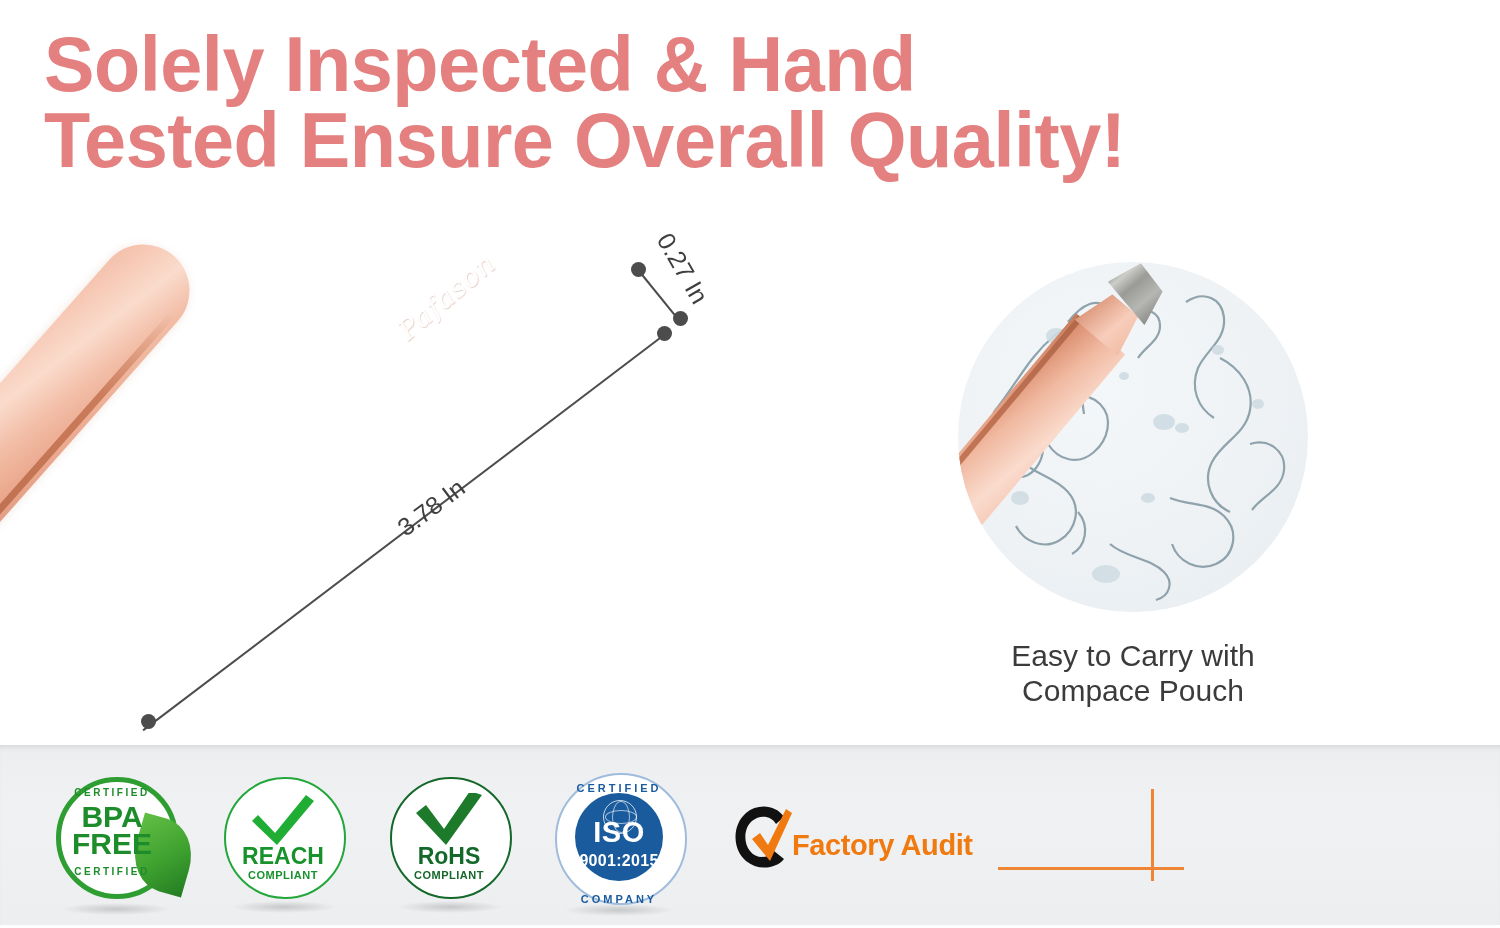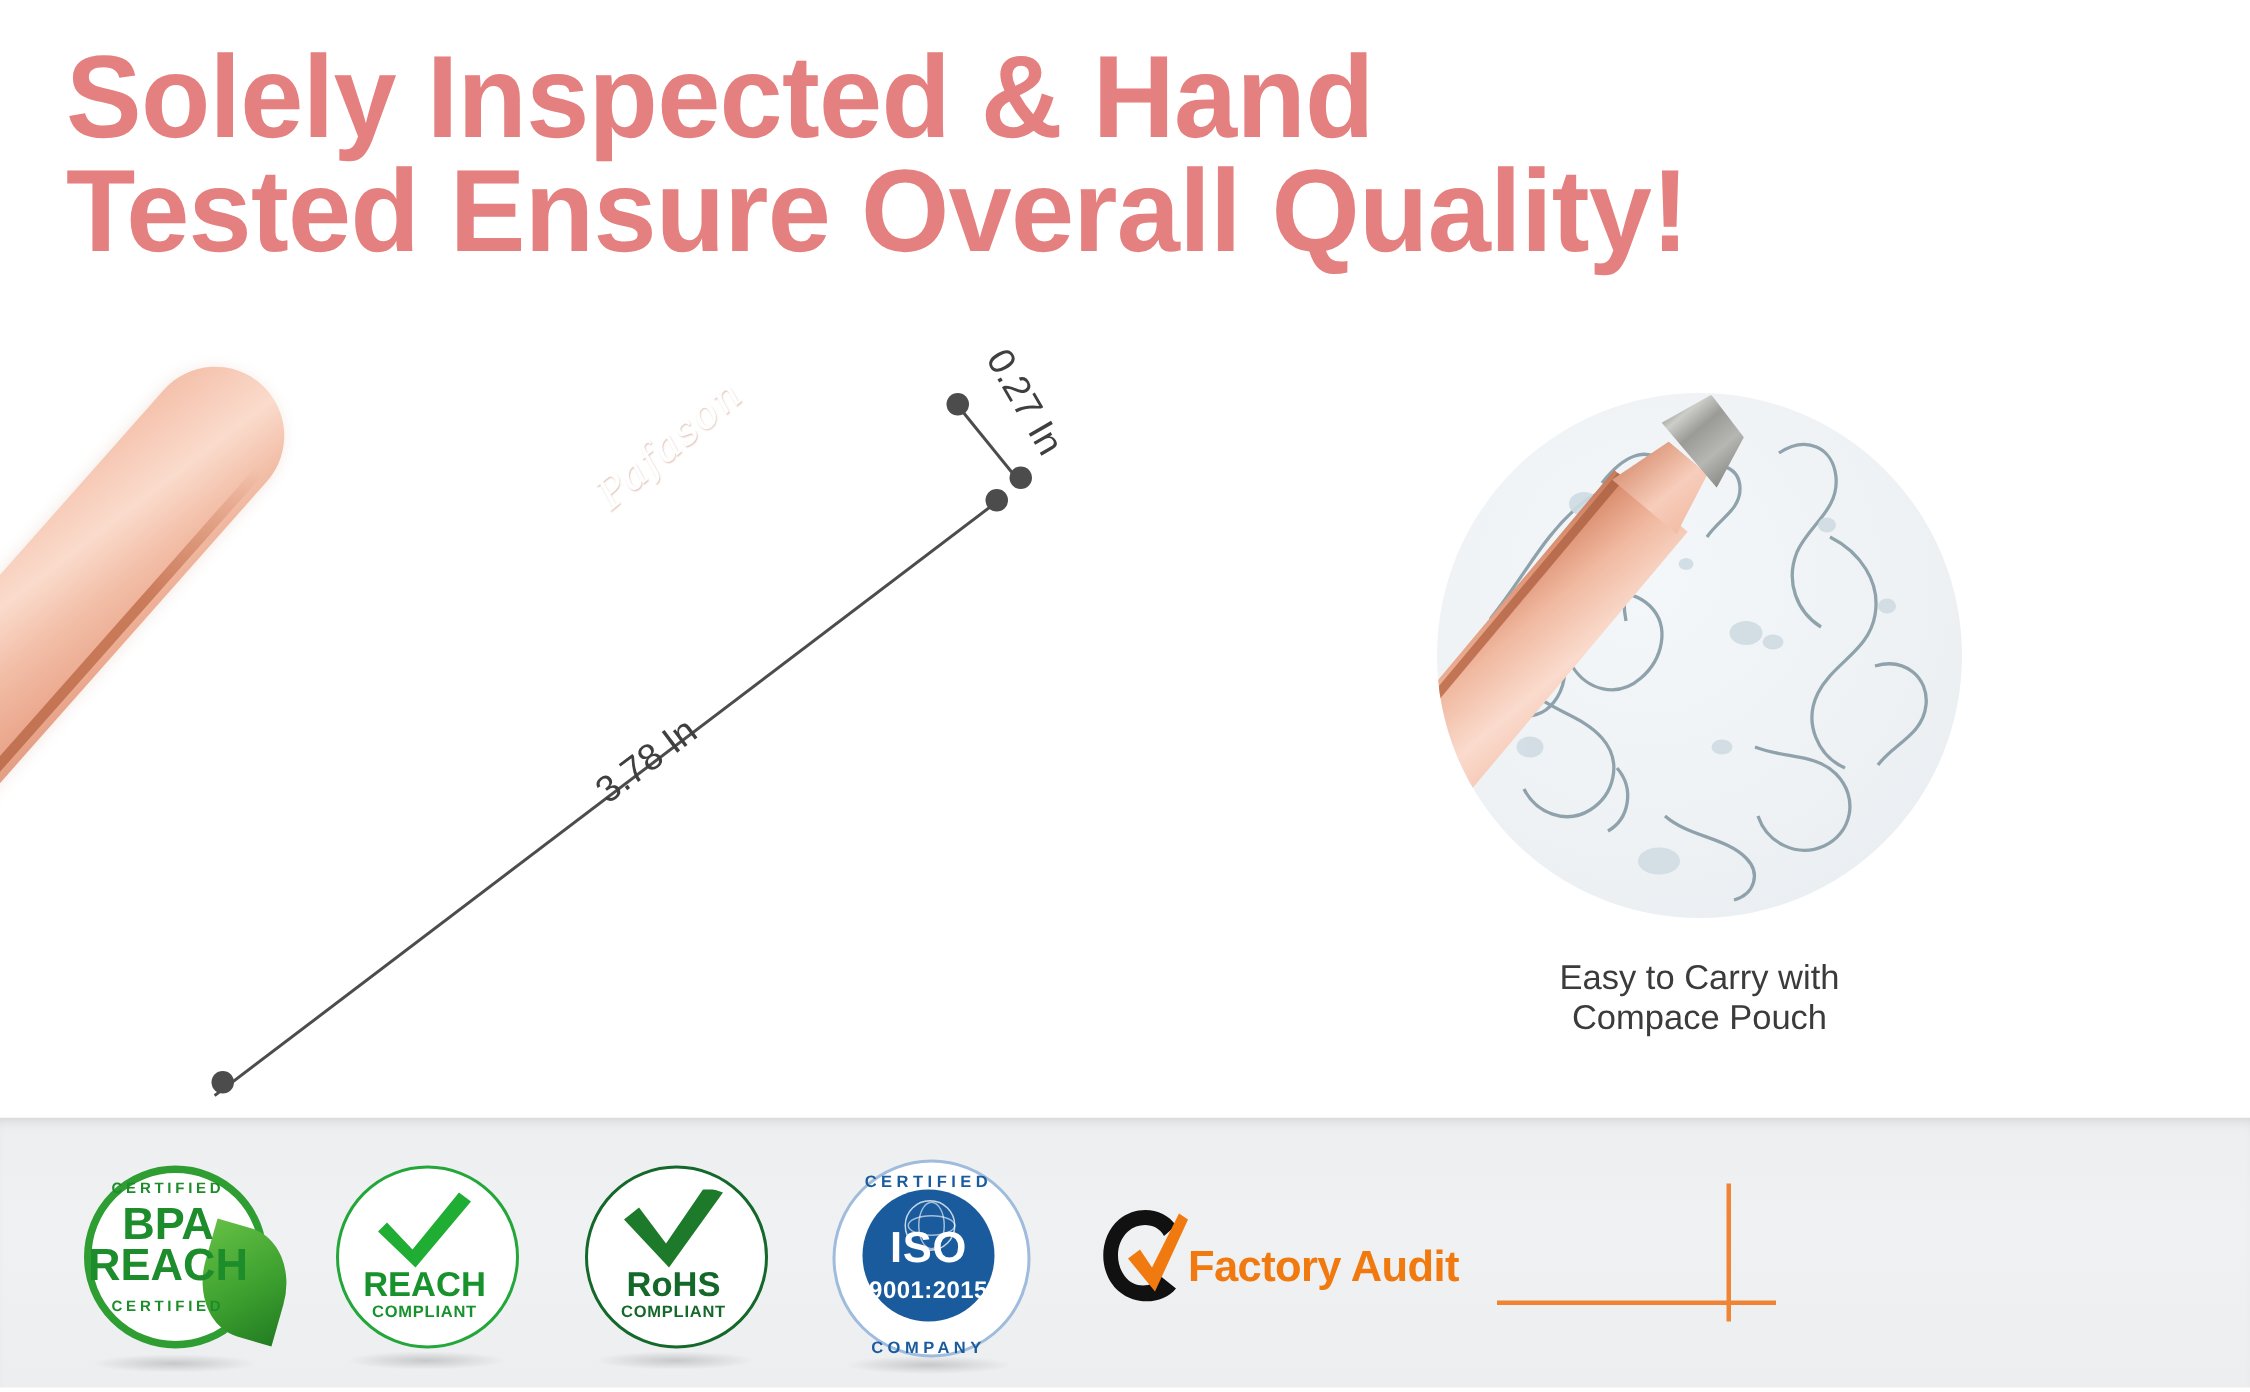--- a/index.html
+++ b/index.html
@@ -188,21 +188,21 @@
     background: linear-gradient(100deg, #8b8b88 0%, #b6b6b2 30%, #9a9a96 60%, #cdcdc9 82%, #8e8e8a 100%);
     clip-path: polygon(0% 6%, 100% 26%, 76% 100%, 14% 84%);
   }
   .caption {
     position: absolute;
     left: 958px;
     top: 638px;
     width: 350px;
     text-align: center;
     color: #3b3b3b;
-    font-size: 23px;
+    font-size: 30px;
     line-height: 1.18;
     white-space: pre-line;
   }
 
   
   .footer {
     position: absolute;
     left: 0;
     top: 745px;
     width: 1500px;
@@ -485,21 +485,21 @@
   </div>
 
   <div class="footer">
     <div class="badges">
 
       <div class="badge bpa">
         <div class="bpa-ring"></div>
         <div class="bpa-leaf"></div>
         <div class="bpa-arc-top">CERTIFIED</div>
         <div class="bpa-txt">BPA
-REACH</div>
+FREE</div>
         <div class="bpa-arc-bot">CERTIFIED</div>
         <div class="badge-shadow"></div>
       </div>
 
       <div class="badge ck reach">
         <div class="ck-ring"></div>
         <svg class="ck-mark" viewBox="0 0 70 54">
           <path d="M4 28 L10 22 L27 40 L58 2 L66 8 L29 52 Z" fill="#1fae33"></path>
         </svg>
         <div class="ck-name">REACH</div>

